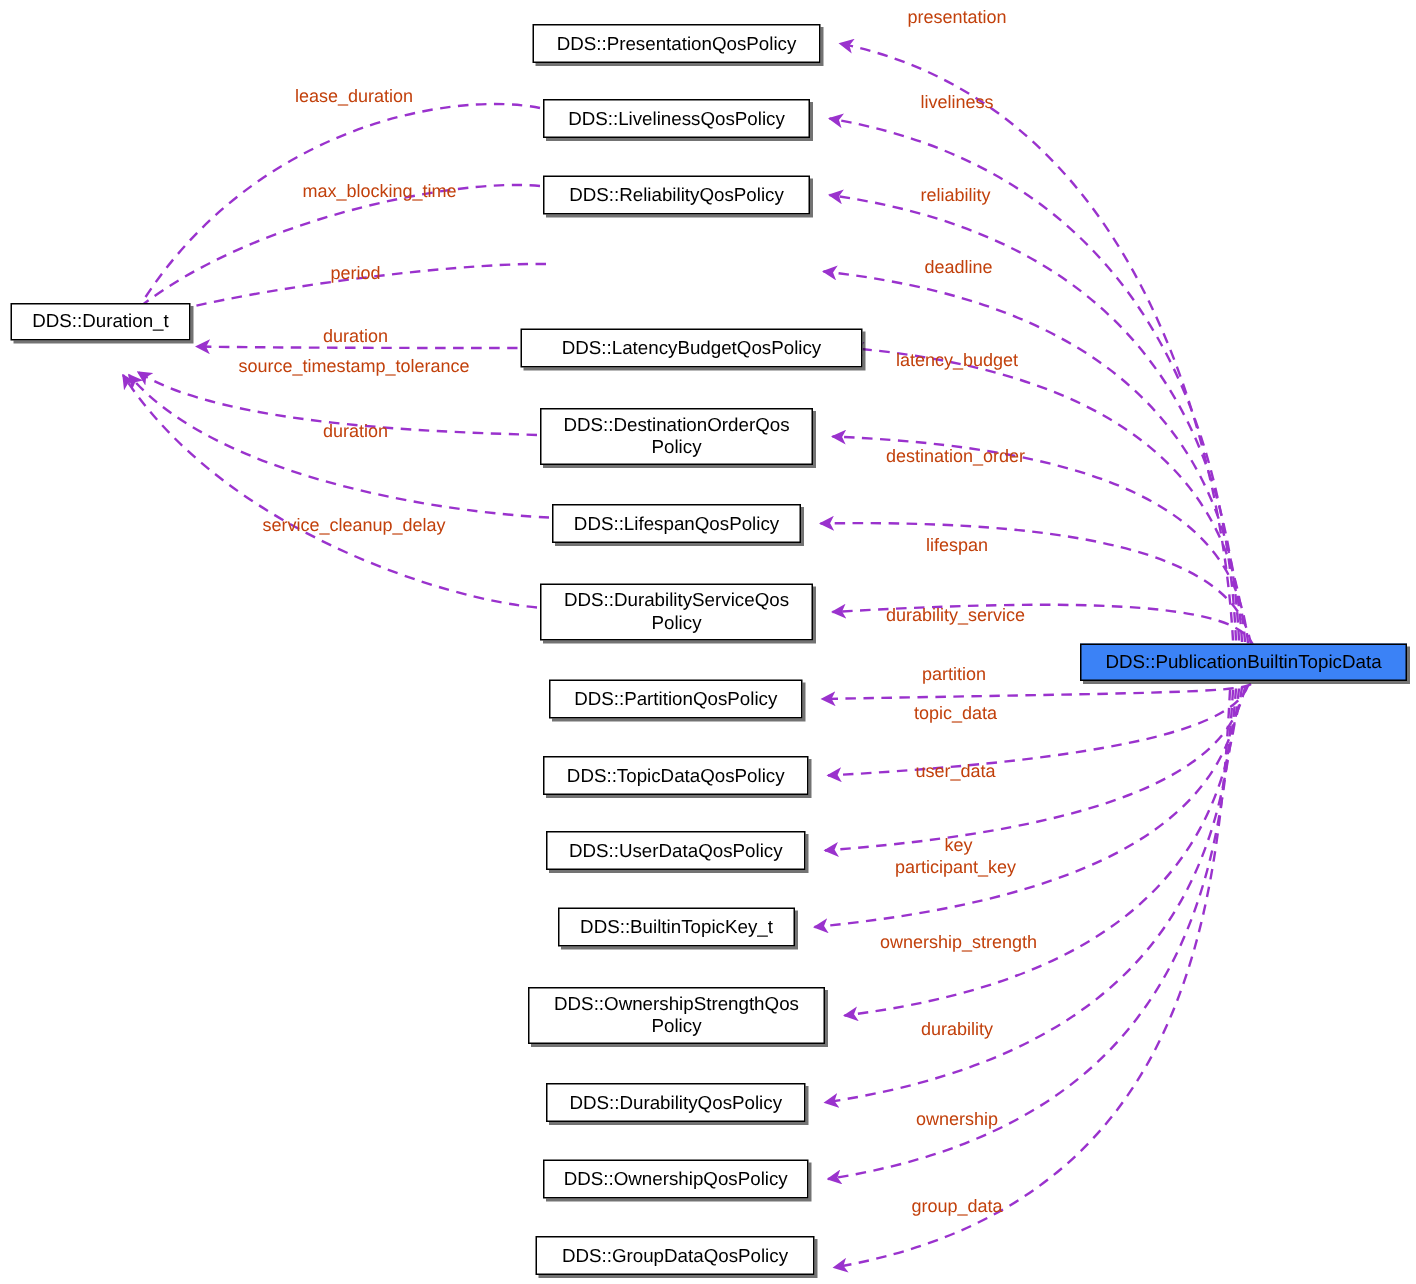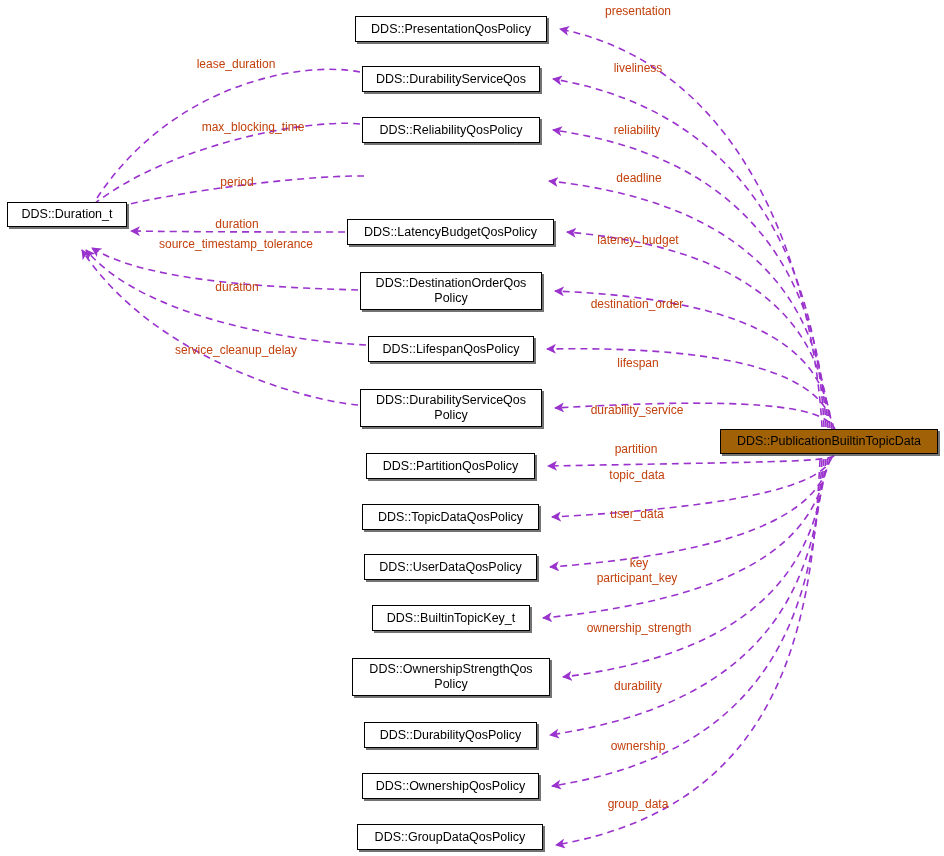--- a/index.html
+++ b/index.html
@@ -3,21 +3,21 @@
 <meta charset="utf-8">
 <style>
   html,body{margin:0;padding:0;background:#ffffff;}
   #stage{position:relative;width:944px;height:856px;background:#ffffff;overflow:hidden;
          font-family:"Liberation Sans","DejaVu Sans",sans-serif;}
   svg.edges{position:absolute;left:0;top:0;width:944px;height:856px;}
   .node{position:absolute;box-sizing:border-box;border:1px solid #000000;
         background:#ffffff;color:#000000;display:flex;align-items:center;
         justify-content:center;text-align:center;font-size:12.5px;line-height:15px;
         box-shadow:2px 2px 0 rgba(0,0,0,0.55);}
-  .node.main{background:#a16207;}
+  .node.main{background:#3b82f6;}
   .elabel{position:absolute;color:#c2410c;font-size:12px;line-height:14px;
           white-space:nowrap;text-align:center;}
 </style>
 </head>
 <body>
 
 <div id="stage">
 
   <svg class="edges" viewBox="0 0 944 856" xmlns="http://www.w3.org/2000/svg">
     <defs>
@@ -59,26 +59,26 @@
   </div>
 
   <div class="node" style="left:7px;top:202px;width:120px;height:25px;">
     <span>DDS::Duration_t</span>
   </div>
 
   <div class="node" style="left:355px;top:16px;width:192px;height:26px;">
       <span>DDS::PresentationQosPolicy</span>
     </div>
   <div class="node" style="left:362px;top:66px;width:178px;height:26px;">
-      <span>DDS::DurabilityServiceQos</span>
+      <span>DDS::LivelinessQosPolicy</span>
     </div>
   <div class="node" style="left:362px;top:117px;width:178px;height:26px;">
       <span>DDS::ReliabilityQosPolicy</span>
     </div>
-  <div class="node" style="left:347px;top:219px;width:207px;height:26px;">
+  <div class="node" style="left:347px;top:219px;width:228px;height:26px;">
       <span>DDS::LatencyBudgetQosPolicy</span>
     </div>
   <div class="node" style="left:360px;top:272px;width:182px;height:38px;">
       <span>DDS::DestinationOrderQos Policy</span>
     </div>
   <div class="node" style="left:368px;top:336px;width:166px;height:26px;">
       <span>DDS::LifespanQosPolicy</span>
     </div>
   <div class="node" style="left:360px;top:389px;width:182px;height:38px;">
       <span>DDS::DurabilityServiceQos Policy</span>

